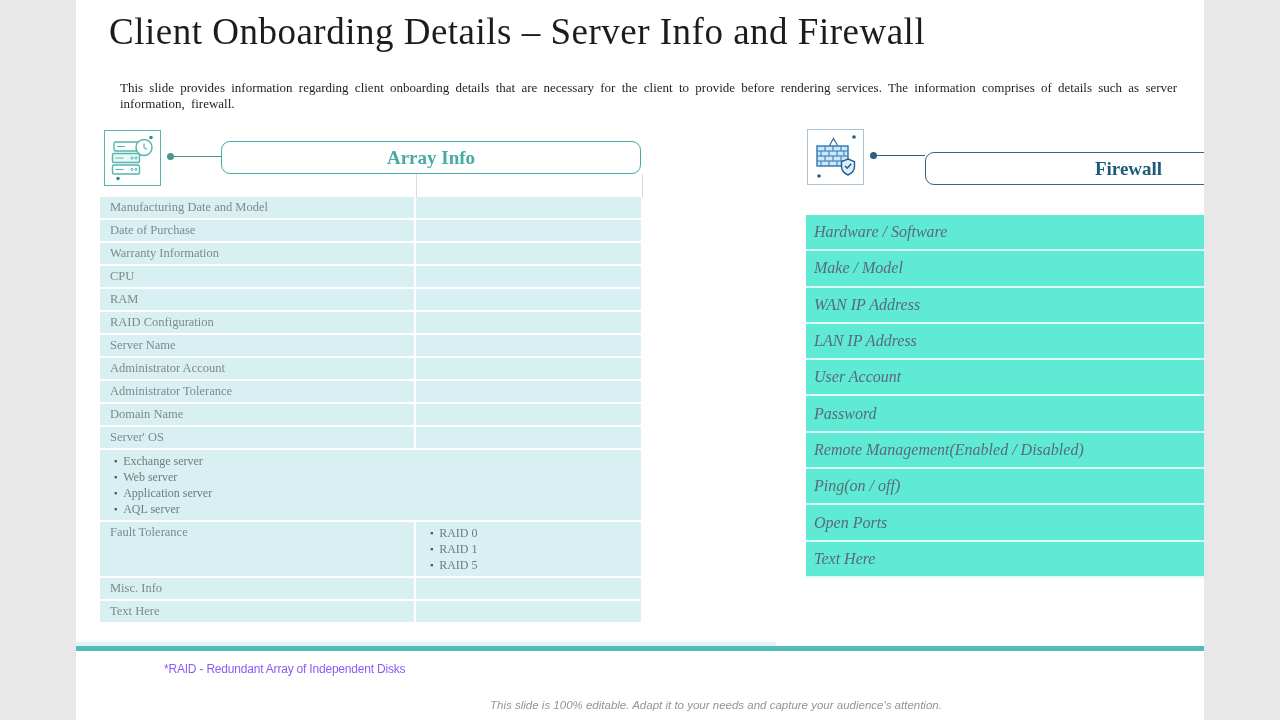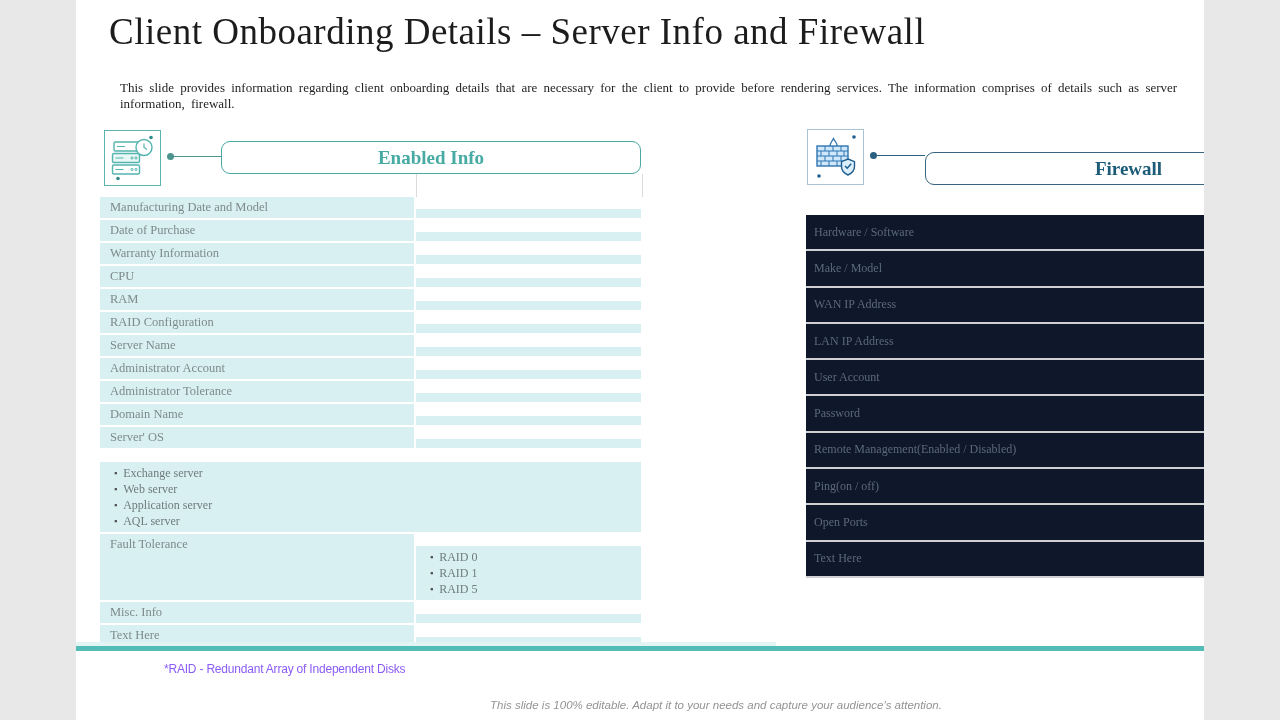--- a/index.html
+++ b/index.html
@@ -35,28 +35,28 @@
   .headerbox.teal{left:145px;top:141px;width:420px;border:1.5px solid #4aa9a4;color:#47aba4;}
   .headerbox.blue{left:849px;top:152px;width:407px;border:1.5px solid #38657f;color:#1d5c78;}
   
   .left-spacer{position:absolute;left:340px;top:174px;width:225px;height:23px;
     border-left:1px solid #dadada;border-right:1px solid #dadada;}
   .left-table{position:absolute;left:24px;top:197px;width:541px;}
   .left-table .trow{display:flex;border-bottom:2px solid #ffffff;border-radius:8px;}
   .left-table .cell{background:#d9f0f2;box-sizing:border-box;}
   .left-table .cell.label{width:316px;border-right:2px solid #ffffff;
     padding:3px 4px 3px 10px;font-size:12.5px;line-height:15px;color:#7d8a8c;}
-  .left-table .cell.value{flex:1;padding:3px 0 3px 14px;margin-top:12px;}
+  .left-table .cell.value{flex:1;padding:3px 0 3px 14px;}
   .bullet-item{font-size:12px;line-height:16px;color:#6f7b7d;white-space:nowrap;}
   .bullet-item::before{content:"▪";color:#4a4a4a;font-size:9px;margin-right:6px;vertical-align:1px;}
   
   .right-table{position:absolute;left:730px;top:215px;width:465px;}
-  .right-table .trow{height:36.3px;box-sizing:border-box;background:#0f172a;
+  .right-table .trow{height:36.3px;box-sizing:border-box;background:#5eead4;
     border-bottom:2px solid rgba(255,255,255,.8);display:flex;align-items:center;
-    padding-left:8px;font-size:12px;color:#5a6a78;}
+    padding-left:8px;font-size:16px;color:#5a6a78;font-style:italic;}
   .side-col{position:absolute;left:1195px;top:177px;width:61px;height:406px;
     box-sizing:border-box;border:1px solid #cfcfcf;background-color:#fff;
     background-image:repeating-linear-gradient(to bottom,transparent 0 35.9px,#cfcfcf 35.9px 36.9px);}
   
   .divider-bar{position:absolute;left:0;top:646px;width:1280px;height:5px;background:#54bcb6;}
   .divider-glow{position:absolute;left:0;top:642px;width:700px;height:4px;background:#e2f5f4;}
   .footnote{position:absolute;left:88px;top:662px;margin:0;
     font-family:"Liberation Sans",sans-serif;font-size:12px;color:#8b5cf6;letter-spacing:-0.2px;}
   .editable-note{position:absolute;left:0;top:699px;width:1280px;margin:0;text-align:center;
     font-family:"Liberation Sans",sans-serif;font-style:italic;font-size:11.5px;color:#949494;}
@@ -85,21 +85,21 @@
       </g>
       <circle cx="41" cy="2.5" r="1.8" fill="#2f8d89"></circle>
       <circle cx="8" cy="43.5" r="1.8" fill="#2f8d89"></circle>
     </svg>
   </div>
   <div class="connector teal">
     <span class="dot"></span>
     <span class="line"></span>
   </div>
   <div class="headerbox teal">
-    <span>Enabled Info</span>
+    <span>Array Info</span>
   </div>
 
   <div class="iconbox firewall">
     <svg width="46" height="46" viewBox="0 0 46 46">
       <g fill="none" stroke="#2d74b0" stroke-width="1.4">
         <path d="M17 12c0-3 2-4.5 3.5-7.5 1 3 4.5 4.5 3.5 7.5" stroke-width="1.2"></path>
         <rect x="4" y="12" width="31" height="20" fill="#cfe7fb"></rect>
         <path d="M4 17h31 M4 22h31 M4 27h31" stroke-width="1"></path>
         <path d="M12 12v5 M20 12v5 M28 12v5 M8 17v5 M16 17v5 M24 17v5 M31 17v5 M12 22v5 M20 22v5 M28 22v5 M8 27v5 M16 27v5 M24 27v5 M31 27v5" stroke-width="1"></path>
         <path d="M35 25l6.5 2.6v5c0 4.2-2.6 6.8-6.5 8.4-3.9-1.6-6.5-4.2-6.5-8.4v-5z" fill="#dbeefc" stroke="#1f5d8f" stroke-width="1.4"></path>

